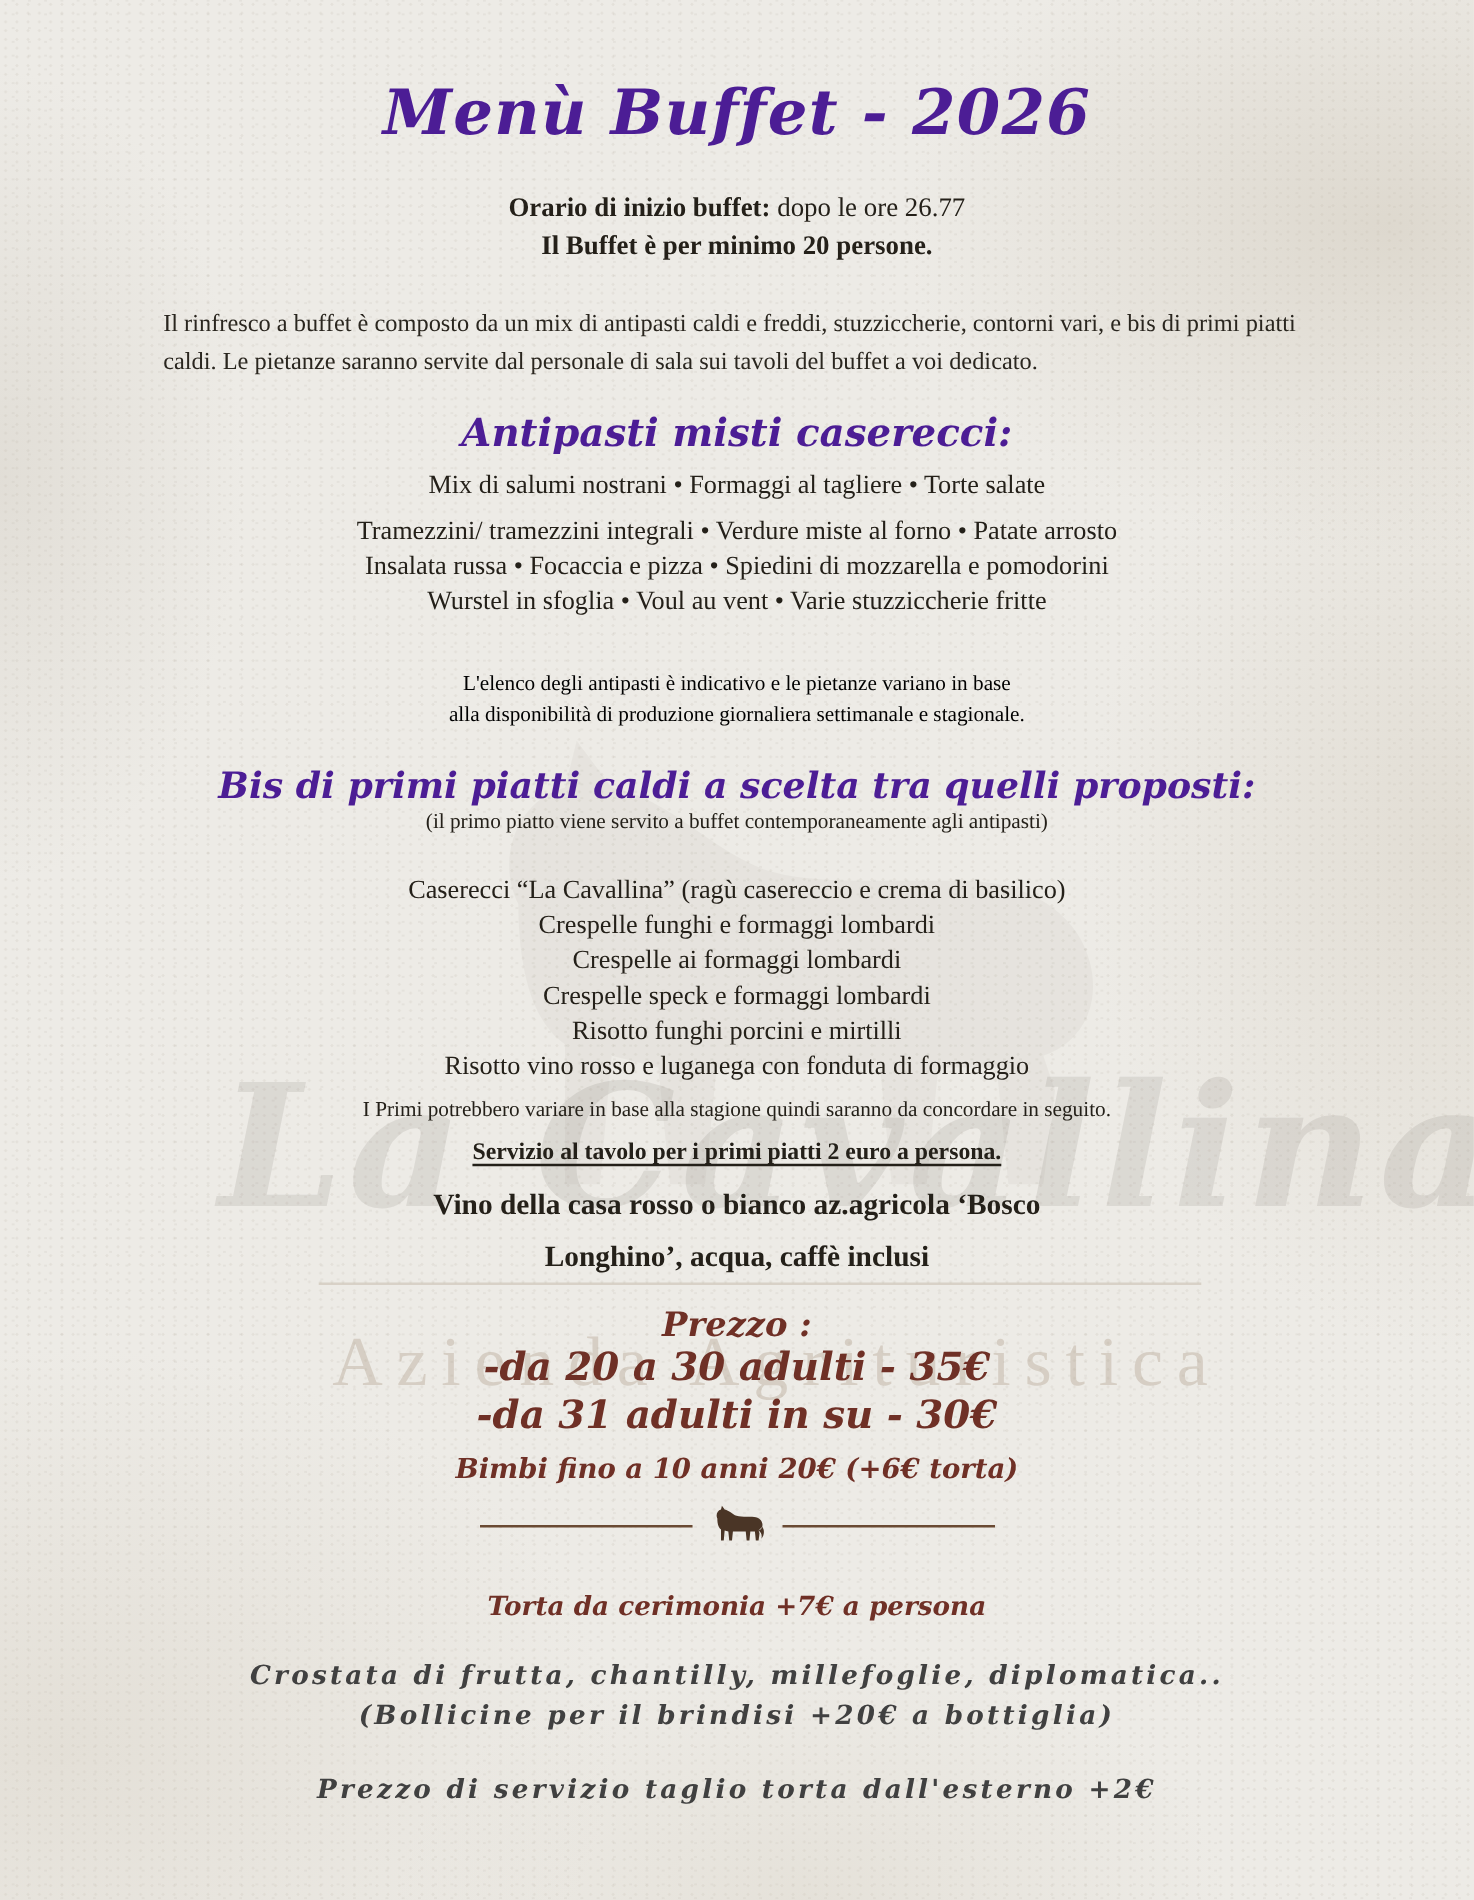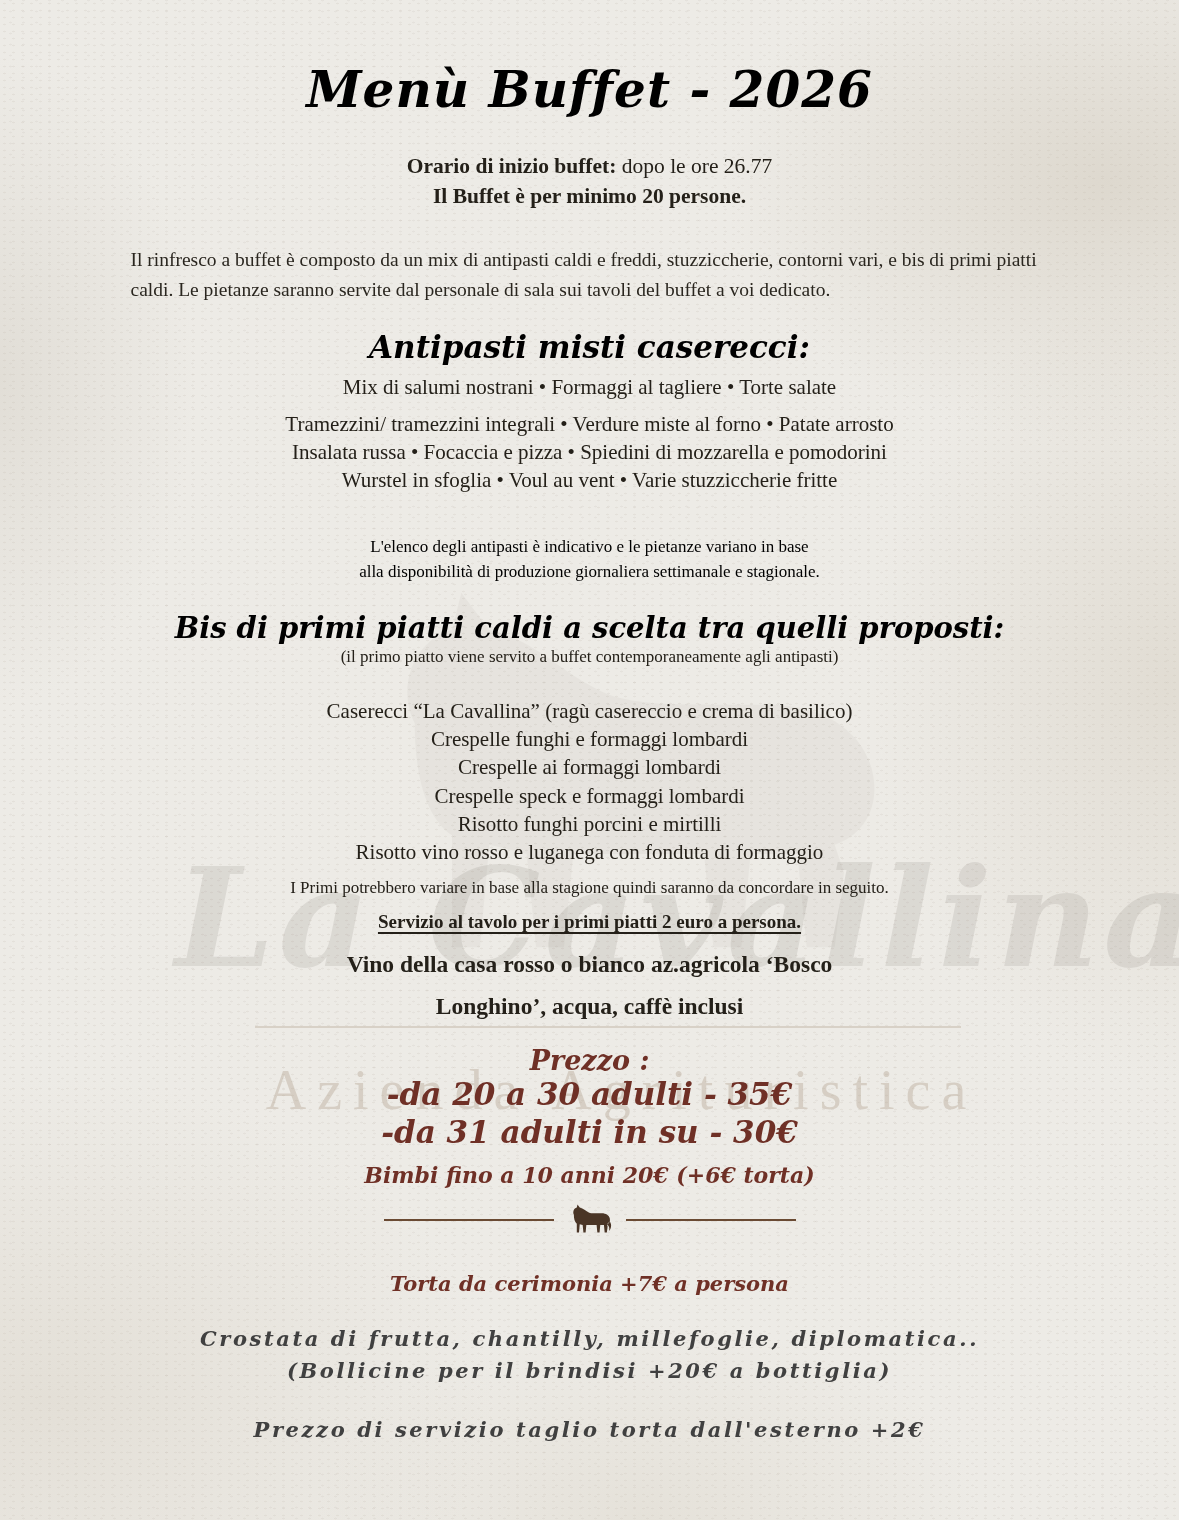--- a/index.html
+++ b/index.html
@@ -33,21 +33,21 @@
   .wm-rule{left:255px;top:1026px;width:706px;height:2px;background:rgba(160,145,120,0.28);}
   .wm-sub{
     left:12px;right:0;top:1058px;text-align:center;padding-left:52px;
     font-family:"Liberation Serif",serif;
     font-size:56px;letter-spacing:11px;color:rgba(168,150,126,0.33);
   }
   .wm-horse{left:340px;top:555px;opacity:0.05;}
 
   
   .script{font-family:"DejaVu Serif",serif;font-style:italic;font-weight:bold;}
-  .brown{color:#000000;}
+  .brown{color:#4c1d95;}
   .brown2{color:#6f3026;}
 
   .title{padding-top:62px;font-size:50px;line-height:1.12;letter-spacing:1px;}
 
   .orario{margin-top:34px;font-size:21.5px;line-height:1.38;}
   .orario b{font-weight:bold;}
   .minimo{font-weight:bold;font-size:21.5px;line-height:1.38;}
 
   .desc{
     margin:34px auto 0 auto;width:918px;text-align:left;

